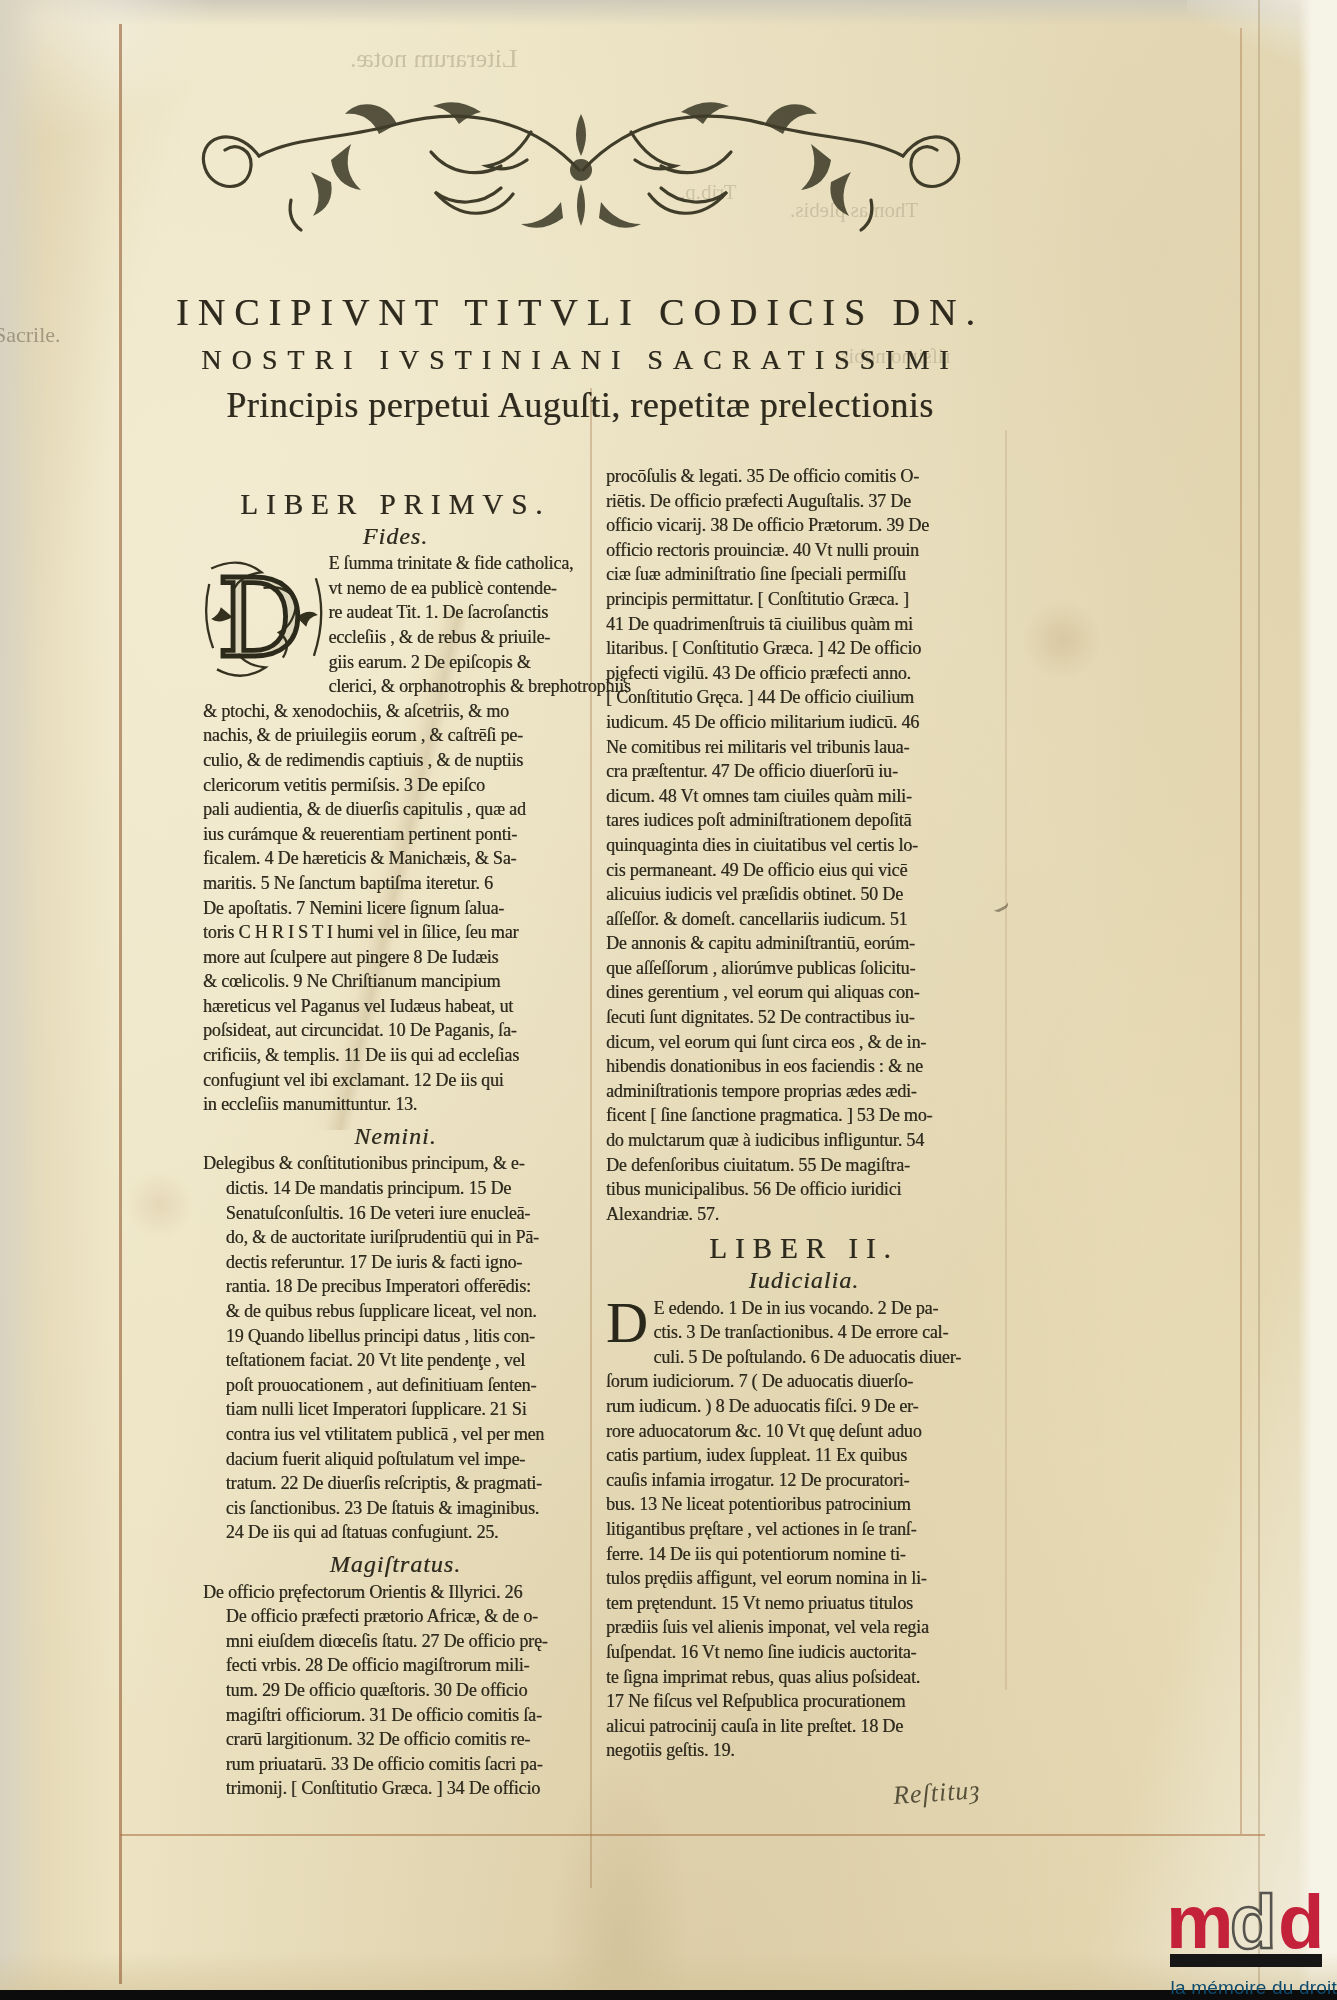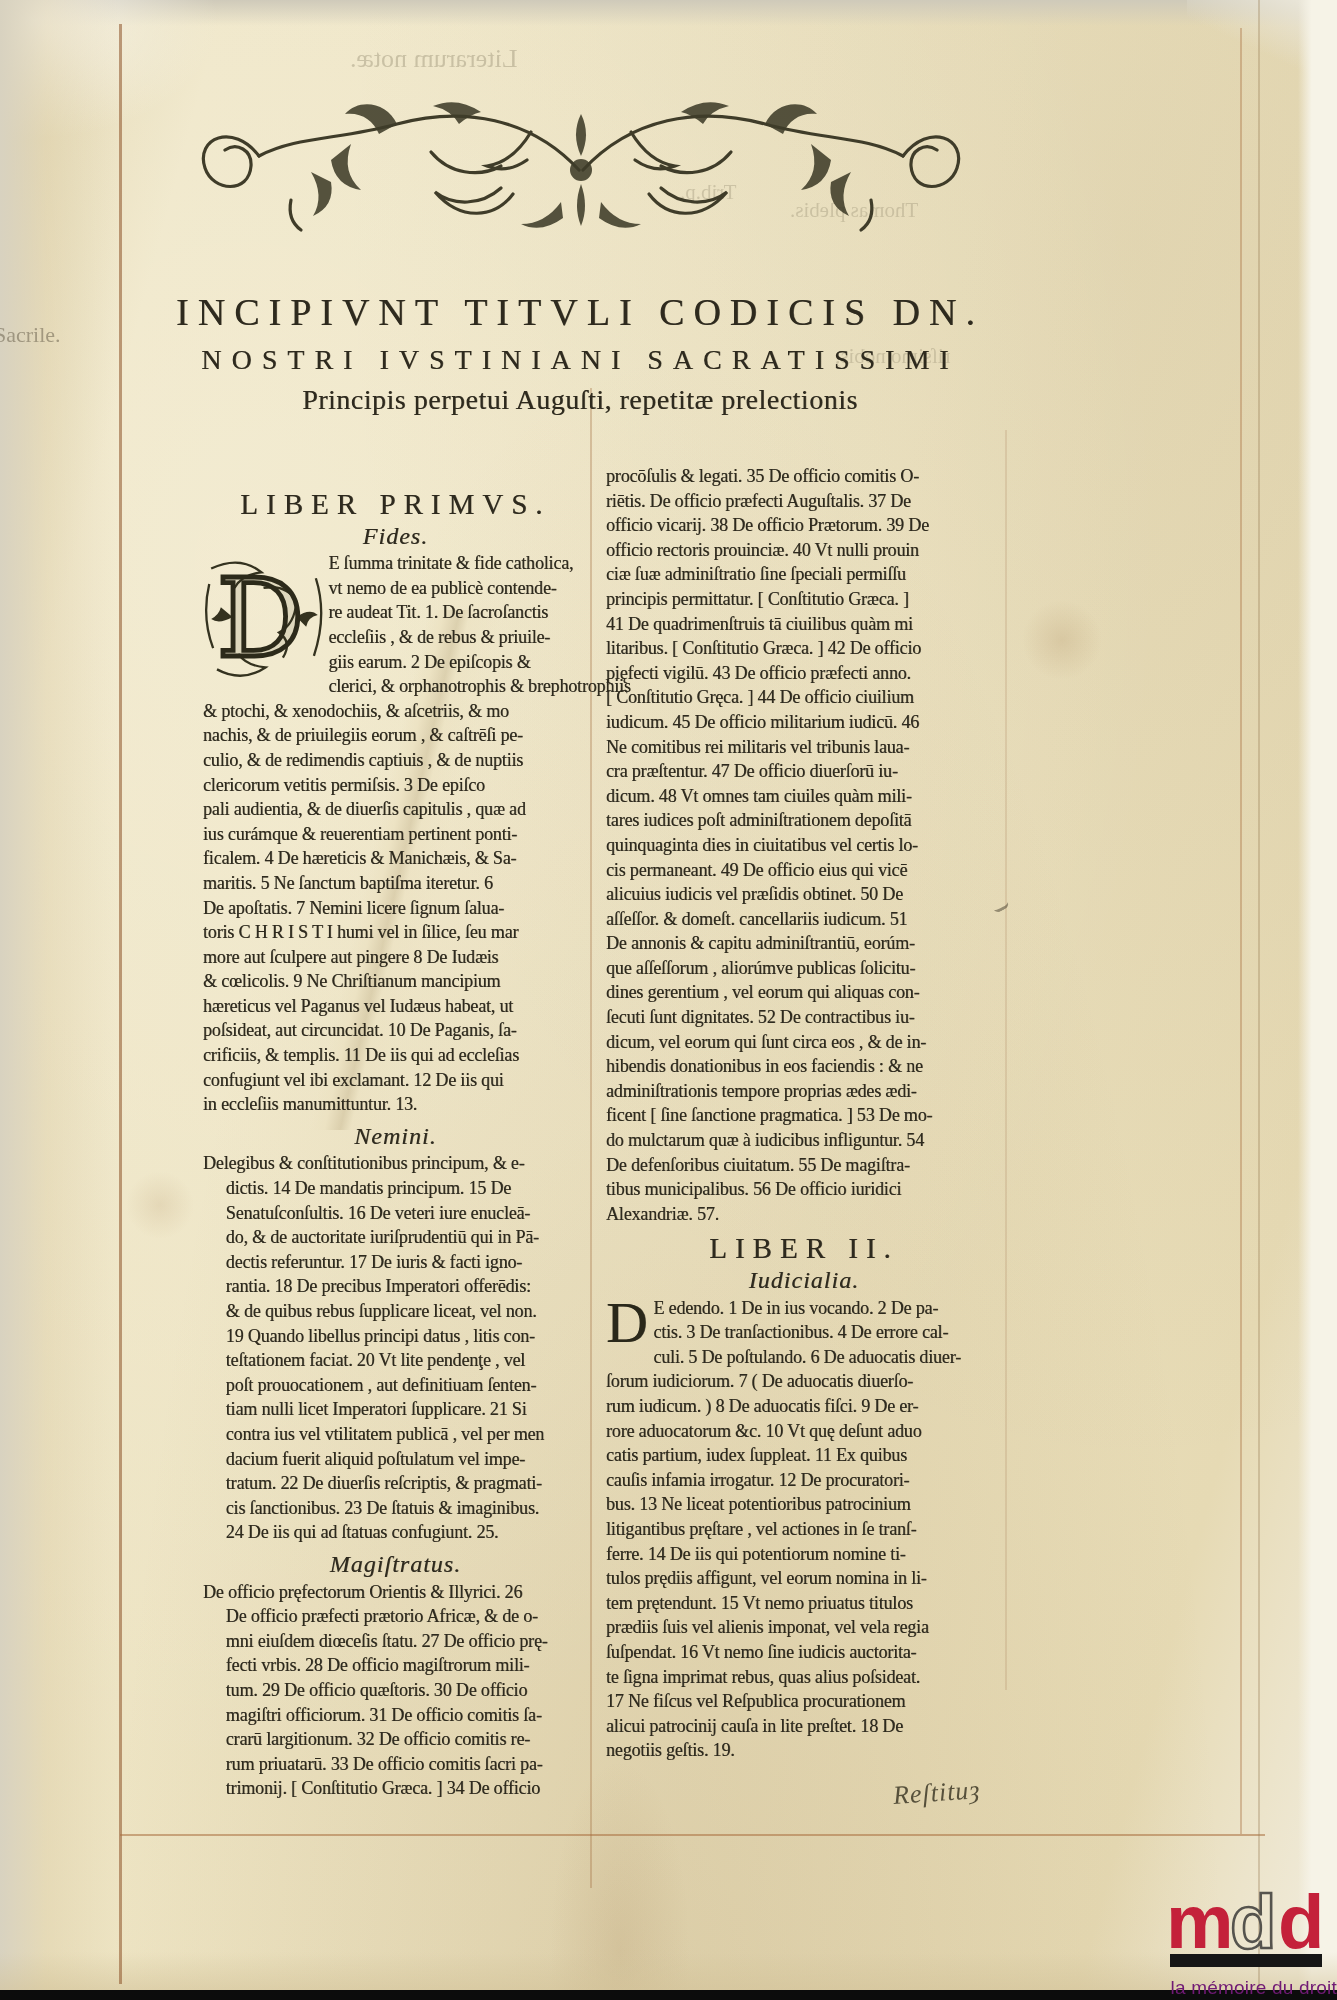--- a/index.html
+++ b/index.html
@@ -40,40 +40,40 @@
   .b-c{left:835px;top:344px;}
   .b-margin{position:absolute;left:-6px;top:322px;color:#6d6450;opacity:.55;font-size:22px;white-space:nowrap;transform:none;}
   
   .headpiece{position:absolute;left:200px;top:92px;width:762px;height:150px;}
   .headpiece path,.headpiece circle{stroke:#3f3c29;stroke-width:3.2;fill:none;stroke-linecap:round;}
   .headpiece .leaf{fill:#3f3c29;stroke:none;opacity:.88;}
   
   .titleblock{position:absolute;left:168px;top:242px;width:824px;text-align:center;margin-top:48px;}
   .t1{font-size:38px;letter-spacing:9px;}
   .t2{font-size:28px;letter-spacing:10px;margin-top:10px;}
-  .t3{font-size:28px;margin-top:8px;letter-spacing:.5px;}
+  .t3{font-size:36px;margin-top:8px;letter-spacing:.5px;}
   .t4{font-size:28px;margin-top:2px;}
   
   .col{position:absolute;line-height:24.6px;}
   .colL{left:203px;top:492px;width:385px;}
   .colR{left:606px;top:464px;width:396px;}
   .book-head{text-align:center;font-size:29px;letter-spacing:8px;margin:0 0 6px;}
   .sect-head{text-align:center;font-style:italic;font-size:24px;margin:7px 0 3px;letter-spacing:1px;}
   .lines{transform:scaleX(.95);transform-origin:left top;}
   .tline{font-size:19px;letter-spacing:-.2px;white-space:nowrap;line-height:24.6px;}
   .hang .tline:not(:first-child){margin-left:24px;}
   .cap-wood{float:left;width:122px;height:126px;margin:4px 10px 2px 0;}
   .cap-wood path{stroke:#34321f;fill:none;stroke-width:2.4;}
   .cap-wood .leaf{fill:#34321f;stroke:none;}
   .cap-plain{float:left;font-size:58px;line-height:46px;height:46px;margin:4px 8px 0 0;color:#2a281a;}
   .catchword{position:absolute;left:893px;top:1778px;font-style:italic;font-size:26px;color:#3f3a28;
     transform:rotate(-4deg);opacity:.85;letter-spacing:1px;}
   
   .mdd{position:absolute;left:1166px;top:1890px;width:171px;font-family:"Liberation Sans",sans-serif;}
-  .mdd .tagline{color:#701a75;font-size:19px;font-weight:400;letter-spacing:.2px;margin-top:3px;text-align:right;white-space:nowrap;}
+  .mdd .tagline{color:#0c4a6e;font-size:19px;font-weight:400;letter-spacing:.2px;margin-top:3px;text-align:right;white-space:nowrap;}
 </style>
 </head>
 <body>
 
 <div class="scan">
   <div class="paper"></div>
 
   <div class="edge-top"></div>
   <div class="corner-tl"></div>
   <div class="corner-tr"></div>

